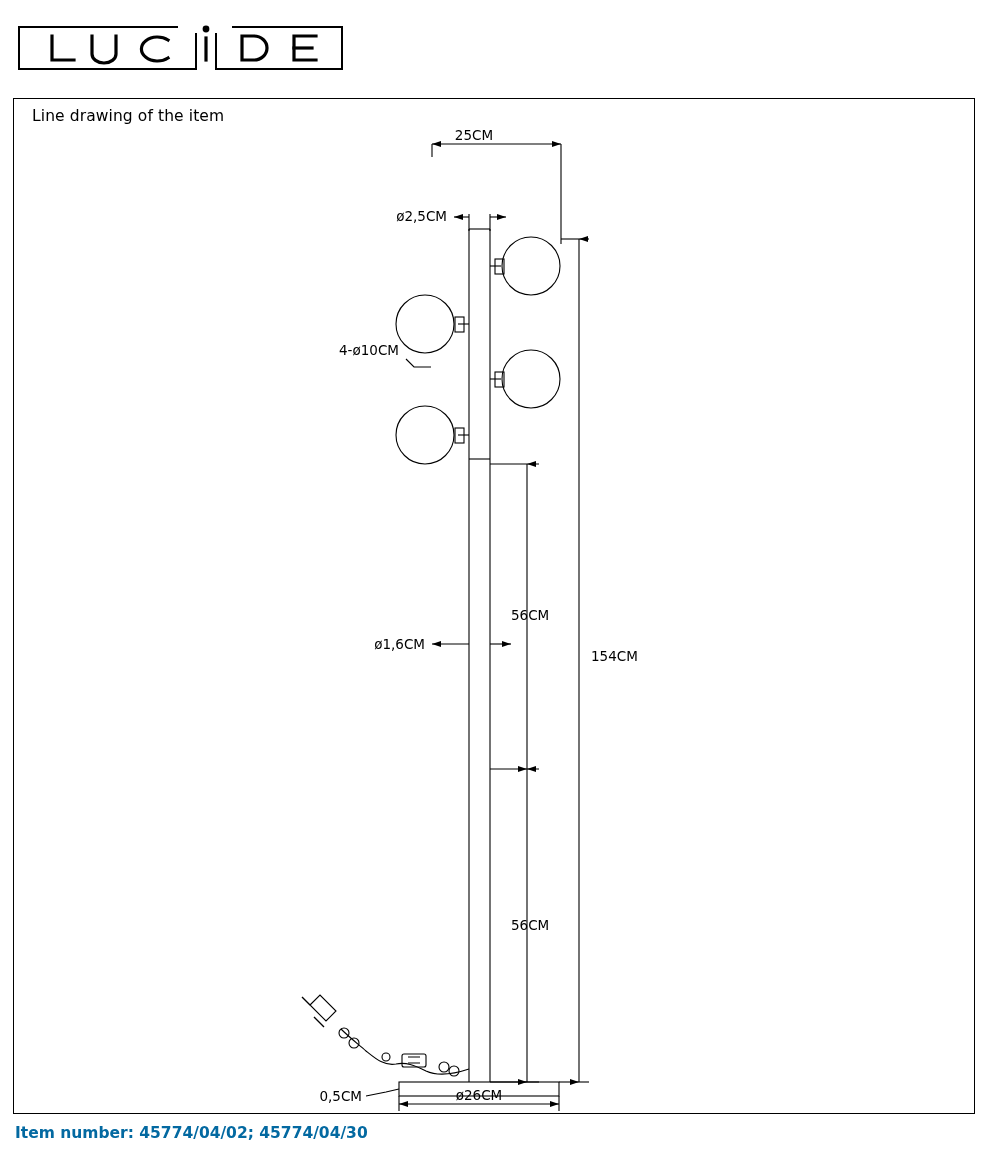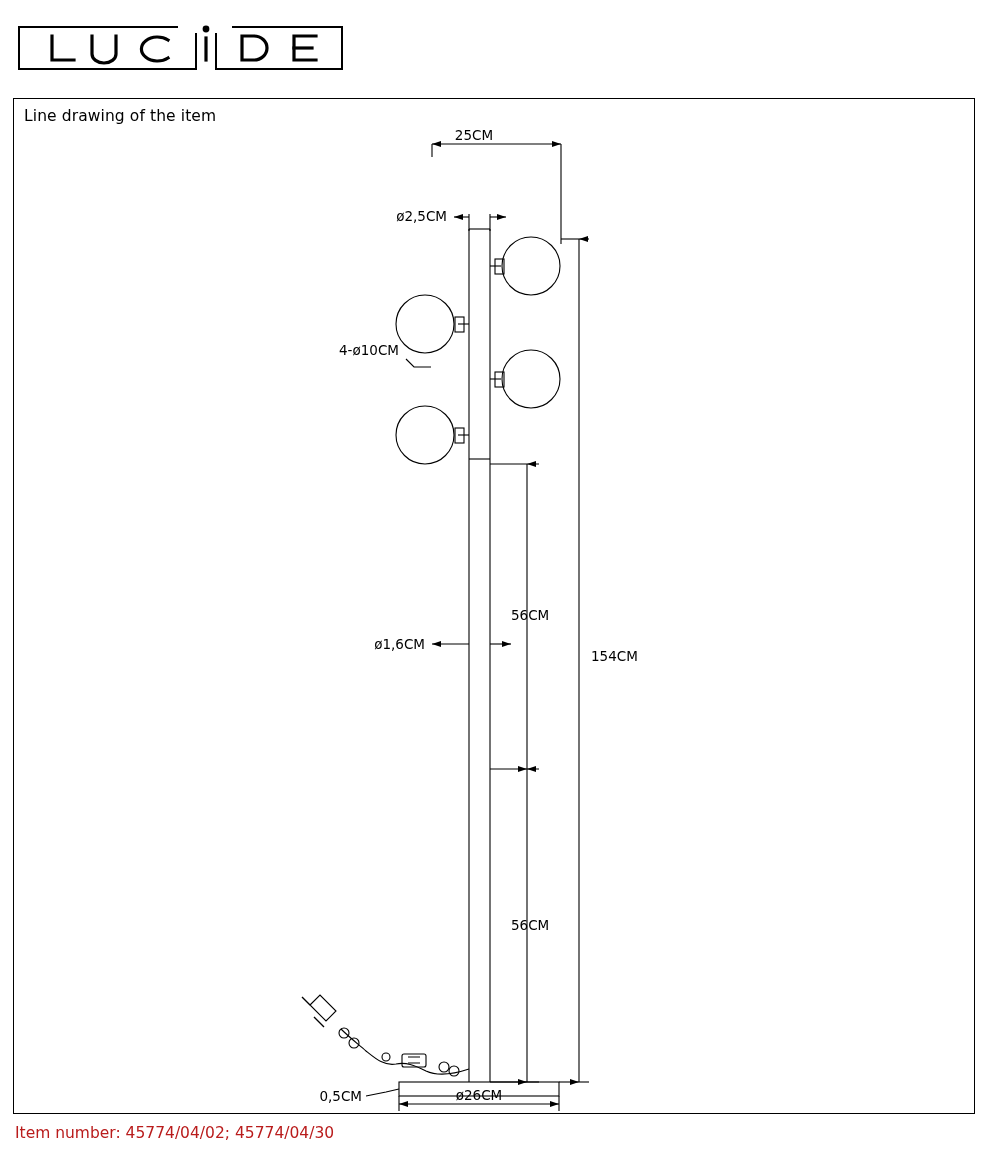--- a/index.html
+++ b/index.html
@@ -38,34 +38,35 @@
     left: 13px;
     top: 98px;
     width: 962px;
     height: 1016px;
     border: 1px solid #000000;
     box-sizing: border-box;
     background: #ffffff;
   }
   .frame-title {
     position: absolute;
-    left: 10px;
+    left: 18px;
     top: 8px;
     font-size: 15.5px;
     letter-spacing: 0.1px;
     color: #000;
   }
 
   
   .item-number {
     position: absolute;
     left: 15px;
     top: 1124px;
     font-size: 15.5px;
-    color: #b91c1c;
+    color: #0369a1;
+    font-weight: bold;
   }
 
   
   .drawing {
     position: absolute;
     left: 0;
     top: 0;
     width: 962px;
     height: 1016px;
   }

